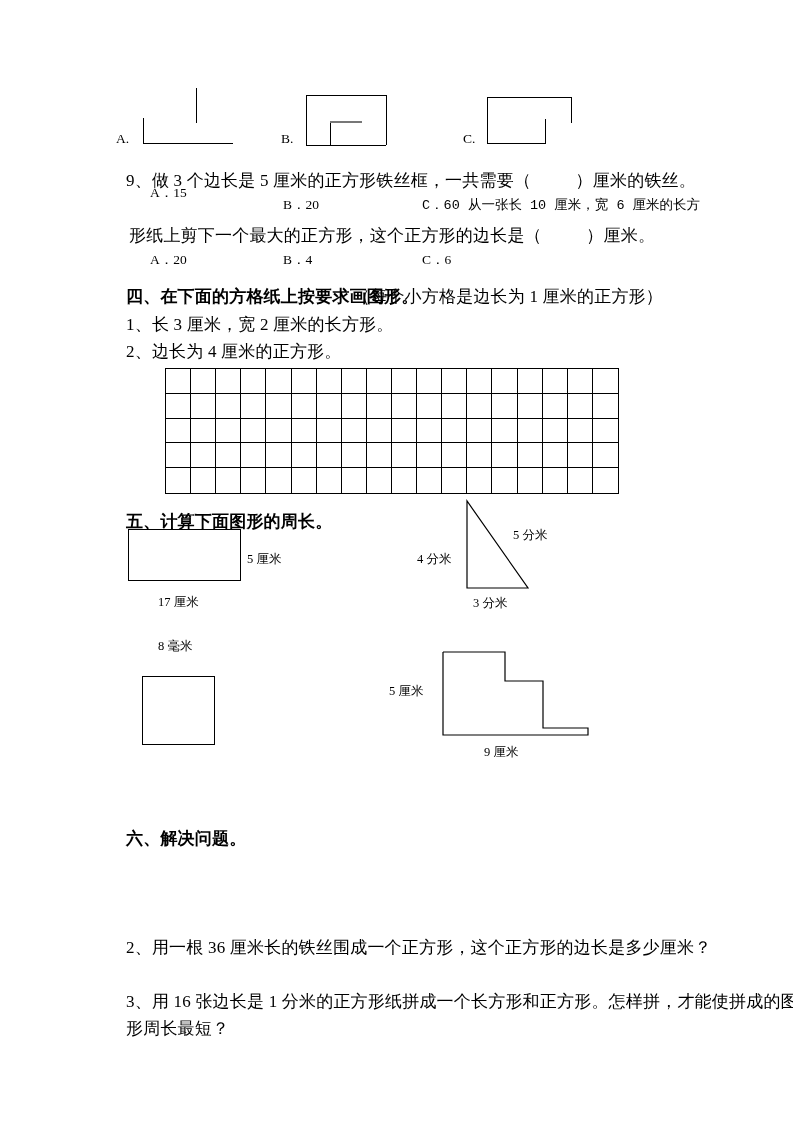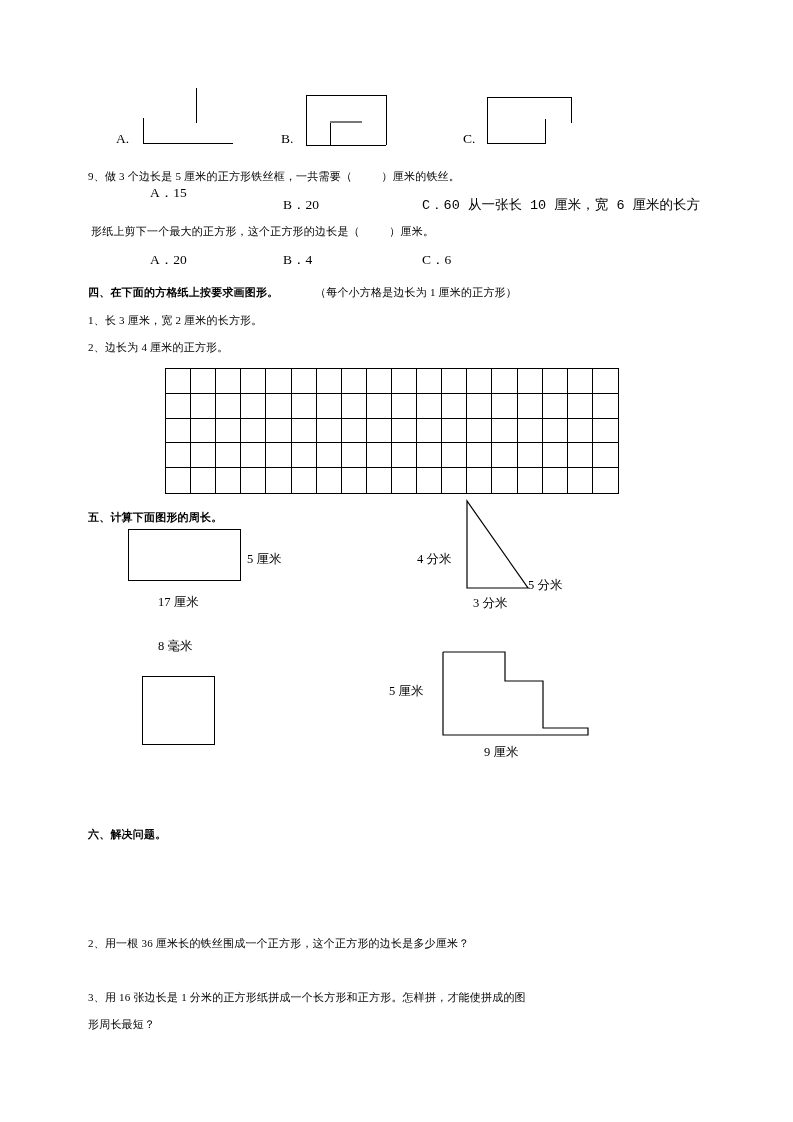--- a/index.html
+++ b/index.html
@@ -11,24 +11,25 @@
     position: relative;
     width: 793px;
     height: 1122px;
     background: #ffffff;
     font-family: "Liberation Serif", "DejaVu Serif", serif;
     color: #000000;
     overflow: hidden;
   }
   .txt {
     position: absolute;
-    font-size: 11px;
+    font-size: 17px;
     line-height: 1.5;
     letter-spacing: 0.2px;
     white-space: pre;
+    margin-left: 38px;
   }
   .bold {
     font-weight: bold;
   }
   .opt {
     position: absolute;
     font-size: 13.5px;
     white-space: pre;
   }
   .lbl {
@@ -219,21 +220,21 @@
   <div class="txt bold" style="left:88px; top:509px;">五、计算下面图形的周长。</div>
 
   <div class="box" style="left:128px; top:529px; width:113px; height:52px;"></div>
   <div class="lbl" style="left:247px; top:551px;">5 厘米</div>
   <div class="lbl" style="left:158px; top:594px;">17 厘米</div>
 
   <svg class="shape" style="left:455px; top:495px;" width="95" height="105">
     <polygon points="12,6 12,93 73,93" fill="none" stroke="#000000" stroke-width="1.2"></polygon>
   </svg>
   <div class="lbl" style="left:417px; top:551px;">4 分米</div>
-  <div class="lbl" style="left:513px; top:577px;margin-left:15px;">5 分米</div>
+  <div class="lbl" style="left:513px; top:527px;">5 分米</div>
   <div class="lbl" style="left:473px; top:595px;">3 分米</div>
 
   <div class="lbl" style="left:158px; top:638px;">8 毫米</div>
   <div class="box" style="left:142px; top:676px; width:73px; height:69px;"></div>
 
   <svg class="shape" style="left:438px; top:645px;" width="160" height="95">
     <polyline points="5,7 67,7 67,36 105,36 105,83 150,83 150,90 5,90 5,7" fill="none" stroke="#000000" stroke-width="1.2" stroke-linejoin="miter"></polyline>
   </svg>
   <div class="lbl" style="left:389px; top:683px;">5 厘米</div>
   <div class="lbl" style="left:484px; top:744px;">9 厘米</div>

